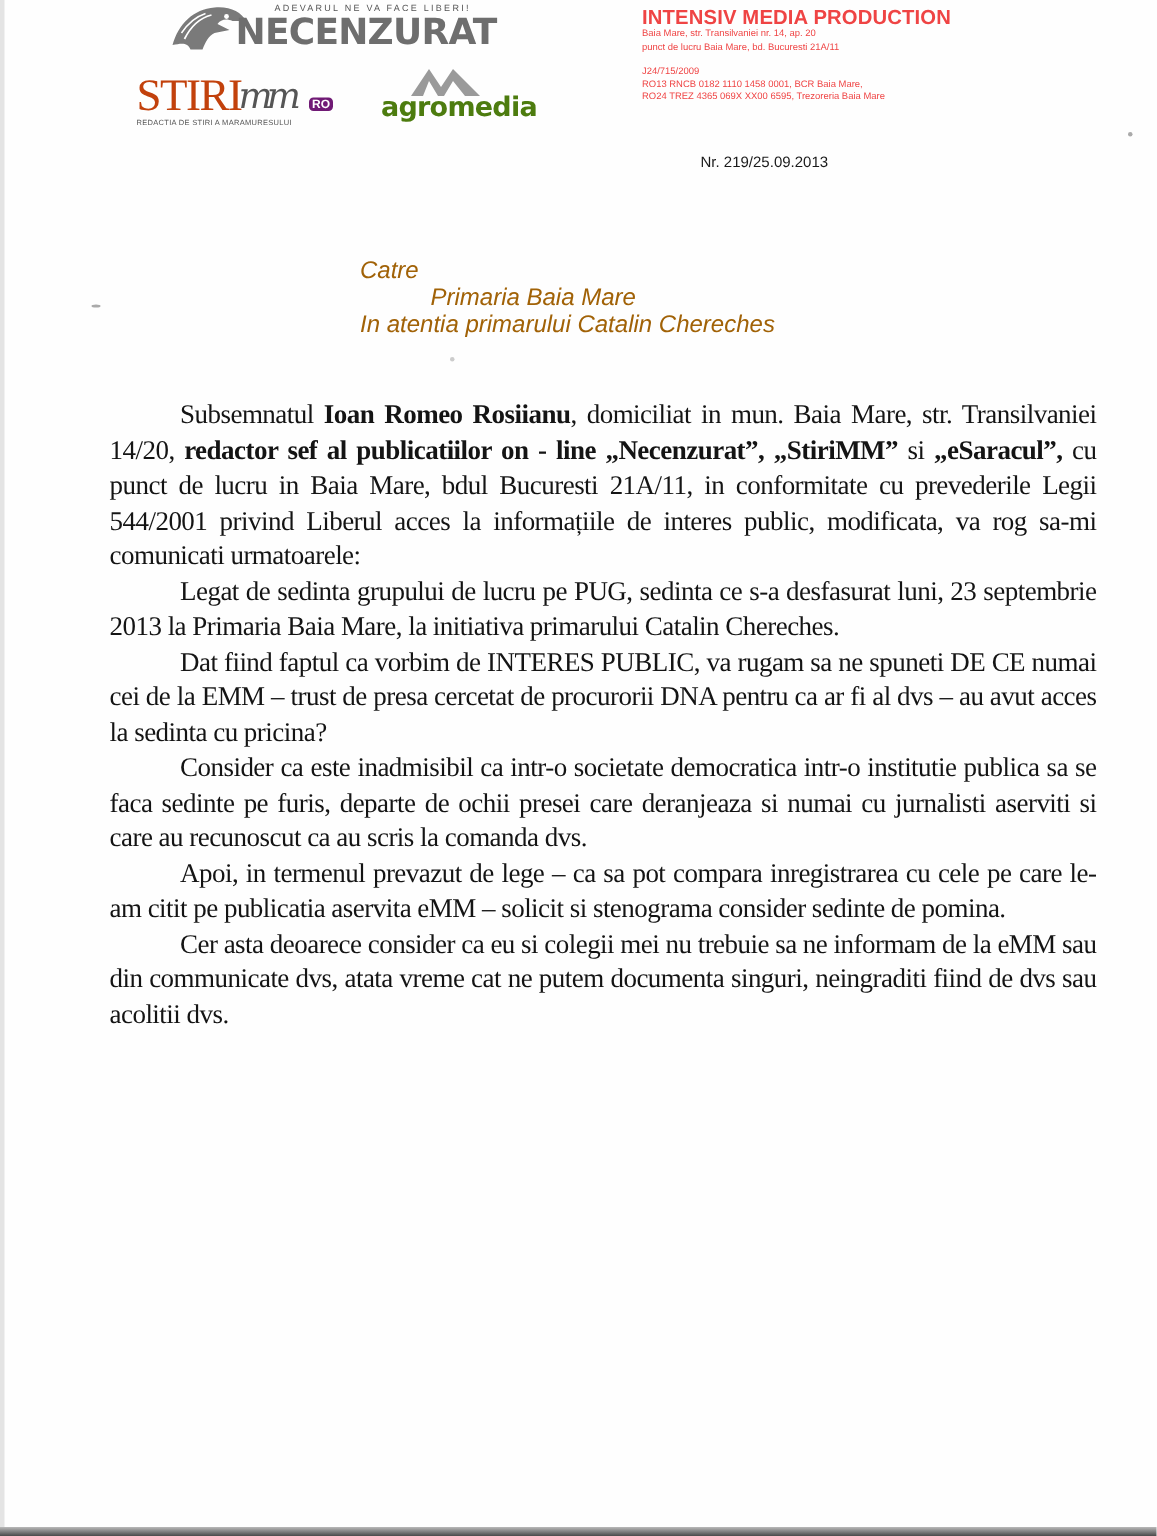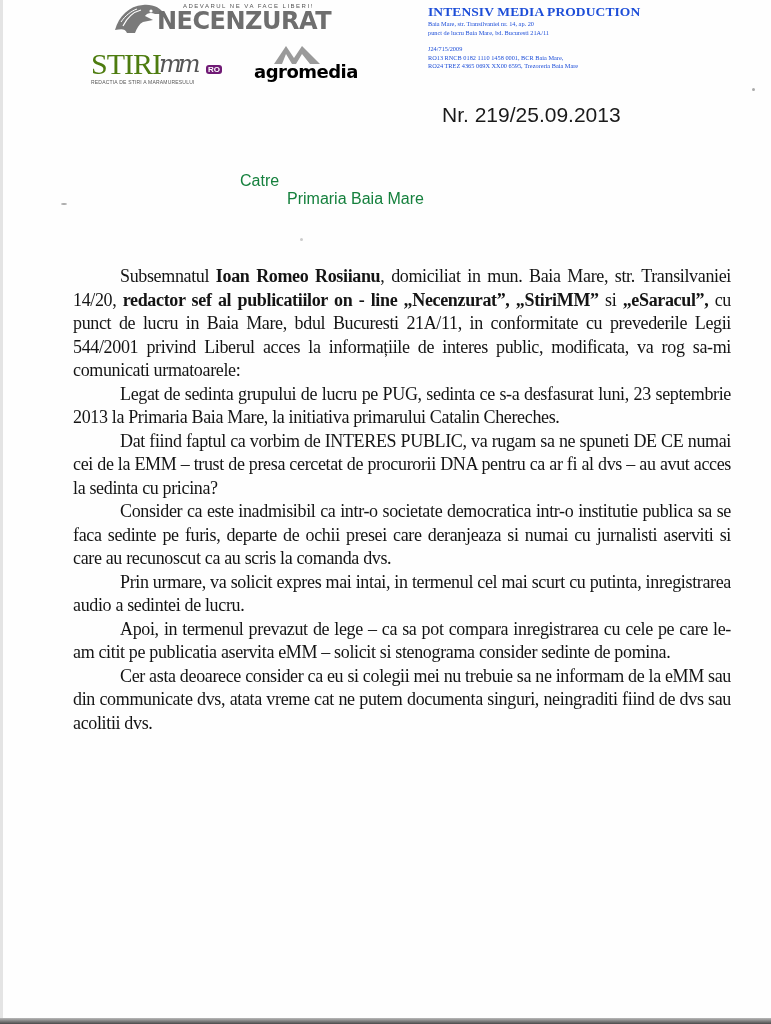--- a/index.html
+++ b/index.html
@@ -8,37 +8,37 @@
     .bottom-edge { position:absolute; left:0; right:0; bottom:0; height:6px; background:linear-gradient(#b9b9b9,#4a4a4a); }
     .left-edge { position:absolute; left:0; top:0; bottom:6px; width:3px; background:#e4e4e4; }
 
     
     .logo-nec { position:absolute; left:113px; top:0; width:220px; height:38px; }
     .nec-slogan { position:absolute; left:70px; top:3px; font-family:"Liberation Sans", sans-serif; font-size:6px; letter-spacing:1.5px; color:#555; }
     .nec-word { position:absolute; left:44px; top:7px; font-family:"DejaVu Sans", sans-serif; font-weight:bold; font-size:24px; color:#6e6e6e; letter-spacing:-0.5px; }
     .eagle { position:absolute; left:0; top:2px; width:52px; height:32px; }
 
     .logo-stiri { position:absolute; left:91px; top:45px; width:140px; height:42px; }
-    .stiri-word { position:absolute; left:0; top:2px; font-family:"Liberation Serif", serif; font-size:30px; color:#4d7c0f; letter-spacing:-1px; }
+    .stiri-word { position:absolute; left:0; top:2px; font-family:"Liberation Serif", serif; font-size:30px; color:#c2410c; letter-spacing:-1px; }
     .stiri-mm { position:absolute; left:68px; top:5px; font-family:"DejaVu Serif", serif; font-style:italic; font-size:24px; color:#555; letter-spacing:-4px; }
     .stiri-ro { position:absolute; left:115px; top:20px; font-family:"Liberation Sans", sans-serif; font-size:8px; color:#fff; background:#701a75; border-radius:3px; padding:0 2px; font-weight:bold; }
     .stiri-sub { position:absolute; left:0; top:34px; font-family:"Liberation Sans", sans-serif; font-size:5px; color:#555; letter-spacing:0.2px; }
 
     .logo-agro { position:absolute; left:254px; top:44px; width:100px; height:40px; }
     .agro-mark { position:absolute; left:20px; top:0; width:46px; height:20px; }
-    .agro-word { position:absolute; left:0; top:17px; font-family:"DejaVu Sans", sans-serif; font-weight:bold; font-size:18px; color:#000000; letter-spacing:-0.5px; }
+    .agro-word { position:absolute; left:0; top:17px; font-family:"DejaVu Sans", sans-serif; font-weight:bold; font-size:18px; color:#4d7c0f; letter-spacing:-0.5px; }
 
-    .company { position:absolute; left:428px; top:4px; width:300px; font-family:Liberation Serif, serif; color:#1d4ed8; }
+    .company { position:absolute; left:428px; top:4px; width:300px; font-family:Liberation Sans, sans-serif; color:#ef4444; }
     .company .name { font-weight:bold; font-size:13.5px; letter-spacing:0.1px; }
     .company .line { font-size:6.3px; line-height:8.6px; }
     .company .gap { height:8px; }
 
-    .ref-no { position:absolute; left:442px; top:103px; font-family:"Liberation Sans", sans-serif; font-size:21px; color:#1a1a1a; }
+    .ref-no { position:absolute; left:467px; top:103px; font-family:"Liberation Sans", sans-serif; font-size:10px; color:#1a1a1a; }
 
-    .addr { position:absolute; font-family:"Liberation Sans", sans-serif; font-size:16px; color:#15803d; }
+    .addr { position:absolute; font-family:"Liberation Sans", sans-serif; font-size:16px; color:#a16207;font-style:italic; }
 
     .body-text { position:absolute; left:49px; top:265px; width:658px; font-size:18px; line-height:23.5px; text-align:justify; letter-spacing:-0.35px;margin-left:24px; }
     .body-text p { margin:0; text-indent:47px; }
     .body-text b { font-weight:bold; }
 
     .bleed { position:absolute; color:rgba(0,0,0,0.05); font-family:"Liberation Serif", serif; font-size:19px; line-height:23px; left:75px; top:105px; width:640px; text-align:justify; pointer-events:none; }
     .speck { position:absolute; background:#aaa; border-radius:50%; }
   </style>
 </head>
 <body>
@@ -80,29 +80,29 @@
     <div class="line">RO13 RNCB 0182 1110 1458 0001, BCR Baia Mare,</div>
     <div class="line">RO24 TREZ 4365 069X XX00 6595, Trezoreria Baia Mare</div>
   </div>
 
   <div class="bleed"></div>
 
   <div class="ref-no">Nr. 219/25.09.2013</div>
 
   <div class="addr" style="left:240px; top:172px;">Catre</div>
   <div class="addr" style="left:287px; top:190px;">Primaria Baia Mare</div>
+  <div class="addr" style="left:240px; top:208px;">In atentia primarului Catalin Chereches</div>
 
   <div class="body-text">
     <p>
       <span>Subsemnatul </span><b>Ioan Romeo Rosiianu</b><span>, domiciliat in mun. Baia Mare, str. Transilvaniei 14/20, </span><b>redactor sef al publicatiilor on - line „Necenzurat”, „StiriMM”</b><span> si </span><b>„eSaracul”,</b><span> cu punct de lucru in Baia Mare, bdul Bucuresti 21A/11, in conformitate cu prevederile Legii 544/2001 privind Liberul acces la informațiile de interes public, modificata, va rog sa-mi comunicati urmatoarele:</span>
     </p>
     <p>Legat de sedinta grupului de lucru pe PUG, sedinta ce s-a desfasurat luni, 23 septembrie 2013 la Primaria Baia Mare, la initiativa primarului Catalin Chereches.</p>
     <p>Dat fiind faptul ca vorbim de INTERES PUBLIC, va rugam sa ne spuneti DE CE numai cei de la EMM – trust de presa cercetat de procurorii DNA pentru ca ar fi al dvs – au avut acces la sedinta cu pricina?</p>
     <p>Consider ca este inadmisibil ca intr-o societate democratica intr-o institutie publica sa se faca sedinte pe furis, departe de ochii presei care deranjeaza si numai cu jurnalisti aserviti si care au recunoscut ca au scris la comanda dvs.</p>
-    <p>Prin urmare, va solicit expres mai intai, in termenul cel mai scurt cu putinta,  inregistrarea audio a sedintei de lucru.</p>
     <p>Apoi, in termenul prevazut de lege – ca sa pot compara inregistrarea cu cele pe care le-am citit pe publicatia aservita eMM – solicit si stenograma consider sedinte de pomina.</p>
     <p>Cer asta deoarece consider ca eu si colegii mei nu trebuie sa ne informam de la eMM sau din communicate dvs, atata vreme cat ne putem documenta singuri, neingraditi fiind de dvs sau acolitii dvs.</p>
   </div>
 
   <div class="speck" style="left:61px; top:203px; width:6px; height:2px;"></div>
   <div class="speck" style="left:752px; top:88px; width:3px; height:3px;"></div>
   <div class="speck" style="left:300px; top:238px; width:3px; height:3px; background:#ccc;"></div>
 
   <div class="bottom-edge"></div>
 </div>

